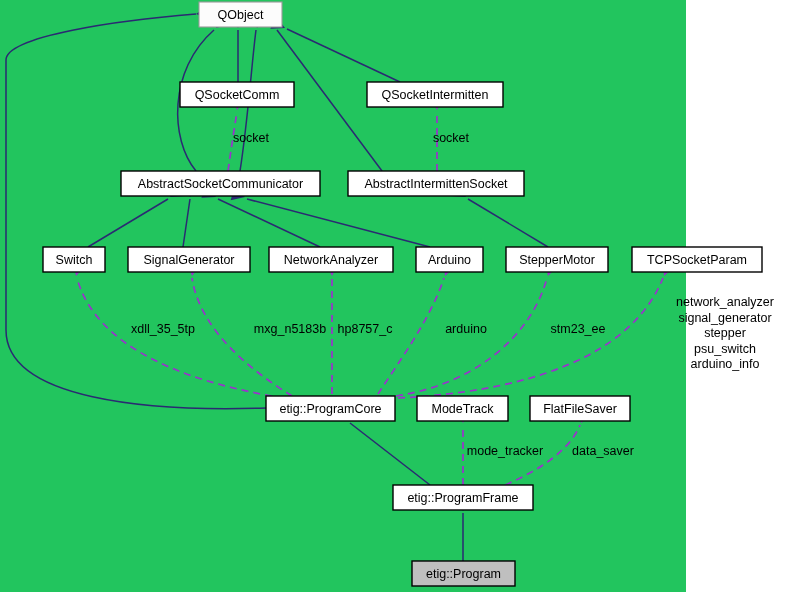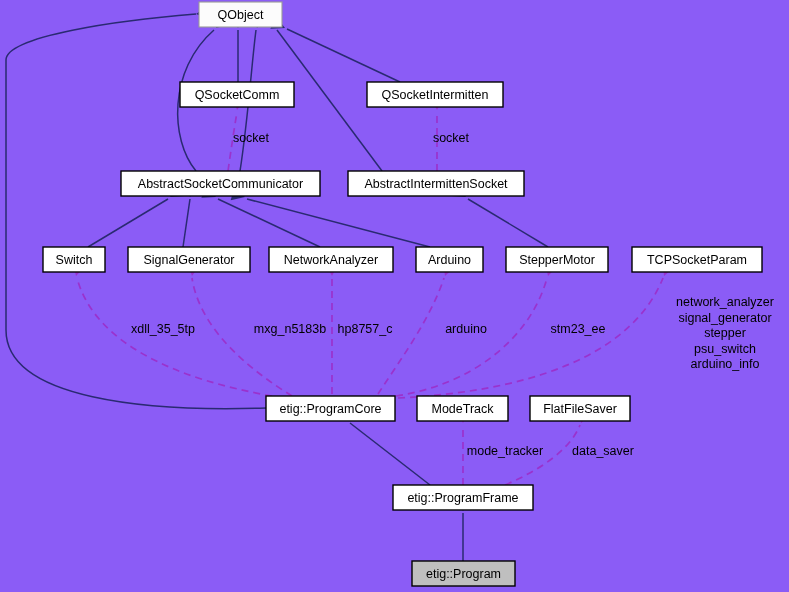--- a/index.html
+++ b/index.html
@@ -8,23 +8,23 @@
     background: #ffffff;
   }
   body {
     width: 789px;
     height: 592px;
     font-family: "Liberation Sans", sans-serif;
     overflow: hidden;
   }
   #diagram-root {
     position: relative;
-    width: 789px;
+    width: 686px;
     height: 592px;
-    background: #8b5cf6;
+    background: #22c55e;
   }
   svg#uml-canvas {
     position: absolute;
     left: 0;
     top: 0;
     width: 789px;
     height: 592px;
     display: block;
   }
   .cls-box {

